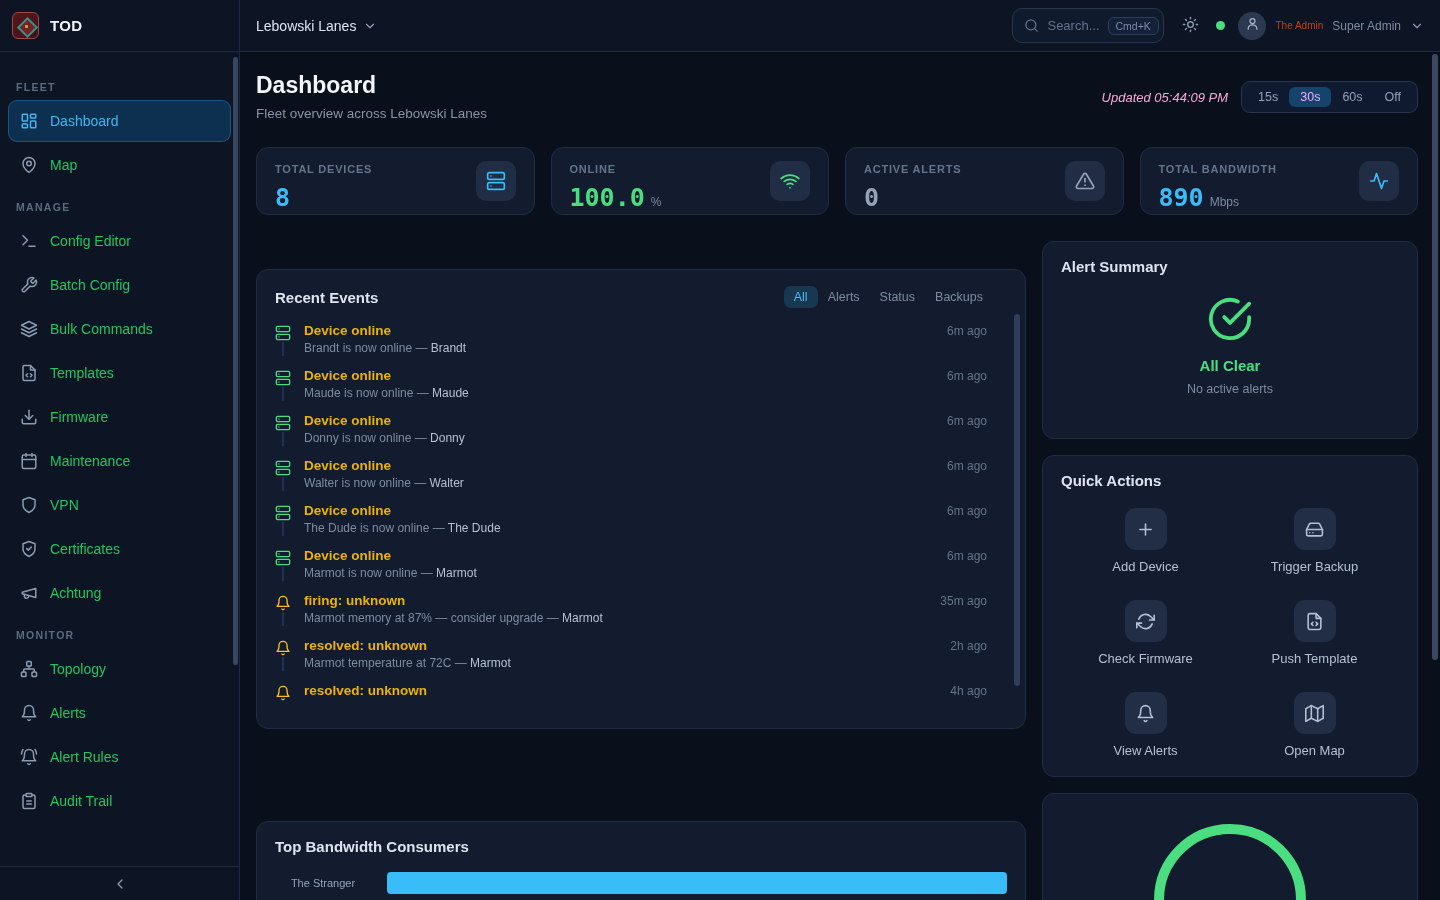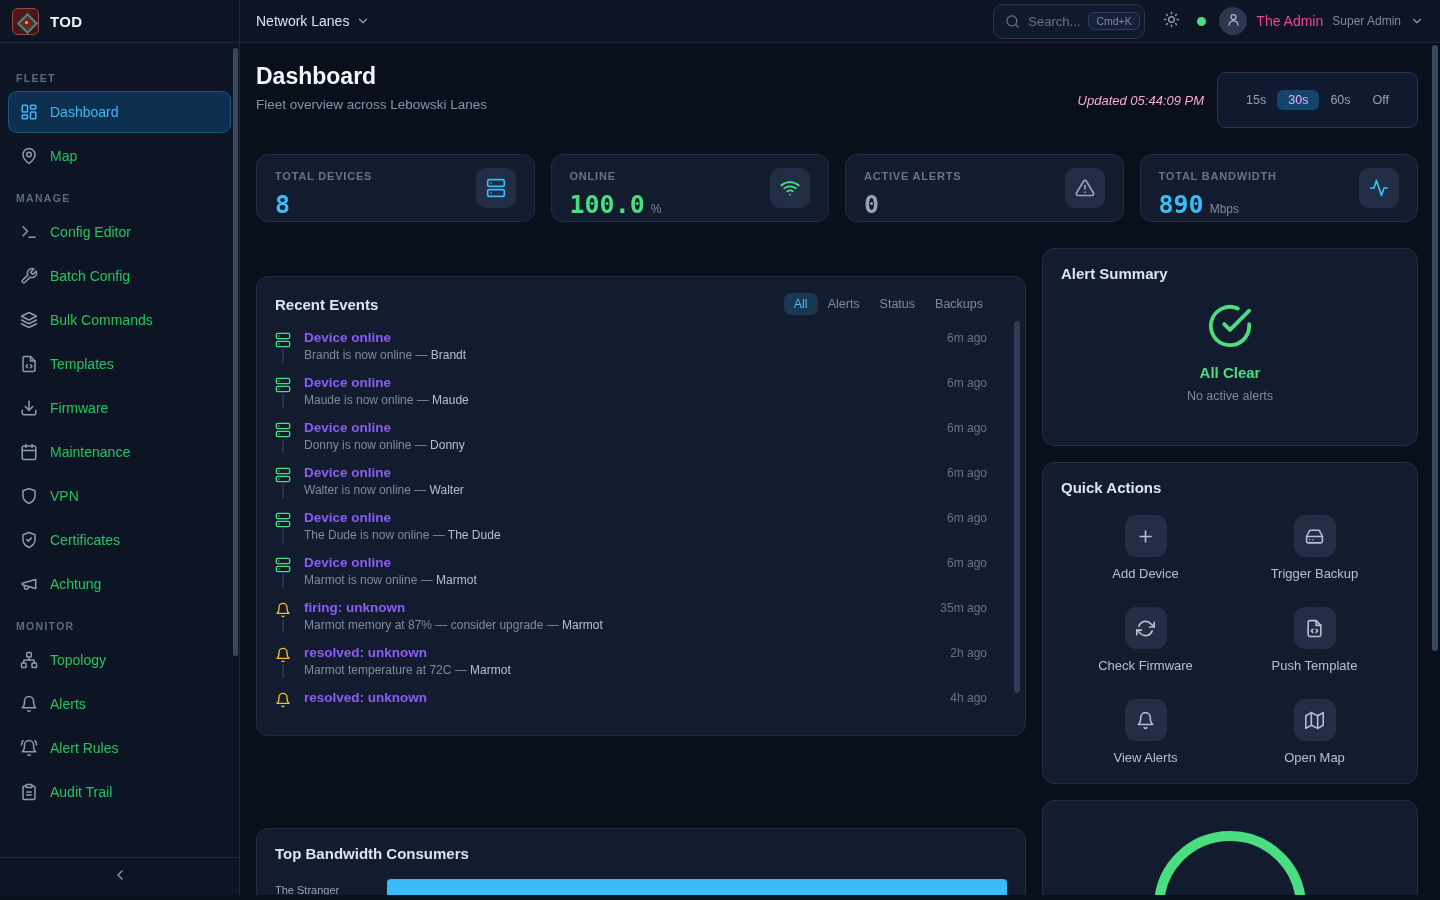--- a/index.html
+++ b/index.html
@@ -1,41 +1,41 @@
 <!DOCTYPE html>
 <html><head>
 <meta charset="utf-8">
 <style>
   * { margin:0; padding:0; box-sizing:border-box; }
   html,body { width:1440px; height:900px; overflow:hidden; }
   body { background:#0a0f1c; font-family:"Liberation Sans", sans-serif; color:#aab7c8; }
   button { font-family:inherit; }
 
   
-  .topbar { height:43px; display:flex; background:#0d1524; border-bottom:1px solid #1c2941; }
+  .topbar { height:52px; display:flex; background:#0d1524; border-bottom:1px solid #1c2941; }
   .topbar-left { flex:0 0 240px; display:flex; align-items:center; gap:11px; padding-left:12px; border-right:1px solid #1c2941; }
   .logo { width:27px; height:27px; border-radius:6px; background:linear-gradient(135deg,#54191d,#3f1216); border:1px solid #9c4a48; position:relative; }
   .logo::before { content:""; position:absolute; left:7px; top:7px; width:11px; height:11px; transform:rotate(45deg); border:2px solid #3f8e86; background:#6e2524; }
   .logo::after { content:""; position:absolute; left:12px; top:12px; width:3px; height:3px; background:#d9a04b; border-radius:1px; }
   .brand { font-size:15px; font-weight:700; color:#f1f5f9; letter-spacing:.3px; }
 
   .topbar-main { flex:1; display:flex; align-items:center; padding:0 16px; gap:13px; }
   .org-switcher { display:flex; align-items:center; gap:7px; background:none; border:none; color:#dbe4ef; font-size:14px; cursor:pointer; }
   .org-switcher .icn svg { width:14px; height:14px; color:#93a1b5; display:block; }
   .spacer { flex:1; }
   .searchbox { width:152px; height:35px; display:flex; align-items:center; gap:8px; padding:0 7px 0 11px; border:1px solid #273550; border-radius:10px; background:#101a2d; color:#64748b; font-size:13px; cursor:pointer; }
   .searchbox .icn svg { width:15px; height:15px; display:block; }
   .kbd { margin-left:auto; font-size:10.5px; color:#7c8ba1; border:1px solid #2e3d58; border-radius:6px; padding:2px 7px; background:#15203a; white-space:nowrap; }
   .iconbtn { background:none; border:none; color:#8b99ad; width:26px; height:26px; display:flex; align-items:center; justify-content:center; cursor:pointer; }
   .iconbtn svg { width:17px; height:17px; }
   .status-dot { width:9px; height:9px; border-radius:50%; background:#4ade80; }
   .user { display:flex; align-items:center; gap:9px; cursor:pointer; }
   .avatar { width:28px; height:28px; border-radius:50%; background:#2b3850; display:flex; align-items:center; justify-content:center; color:#aab7c8; }
   .avatar svg { width:15px; height:15px; }
-  .uname { font-size:14px; font-weight:500; color:#ec4899; }
+  .uname { font-size:10px; font-weight:500; color:#c2410c; }
   .urole { font-size:12px; color:#7c8ba1; }
   .user > .icn svg { width:14px; height:14px; color:#8b99ad; display:block; }
 
   
   .body { display:flex; height:852px; }
   .sidebar { flex:0 0 240px; background:#0d1524; border-right:1px solid #1c2941; position:relative; padding-top:14px; }
   .nav-label { margin:15px 16px 7px; font-size:10.5px; font-weight:700; letter-spacing:1.3px; color:#5b6b80; }
   .nav-item { display:flex; align-items:center; gap:12px; height:42px; margin:2px 8px; padding:0 11px; border-radius:9px; color:#22c55e; font-size:14px; cursor:pointer; border:1px solid transparent; }
   .nav-item .nav-icn { display:flex; }
   .nav-item svg { width:18px; height:18px; color:#8b9bb0; }
@@ -47,21 +47,21 @@
   .sb-footer svg { width:16px; height:16px; }
 
   .main { flex:1; position:relative; padding:20px 22px 0 16px; background:#0a0f1c; overflow:hidden; }
   .main-scroll { position:absolute; top:2px; right:2px; width:6px; height:606px; background:#3a4860; border-radius:3px; }
 
   .main-header { display:flex; justify-content:space-between; align-items:flex-start; }
   h1 { font-size:23px; font-weight:700; color:#f3f6fa; margin-bottom:7px; }
   .page-sub { font-size:13.5px; color:#8794a8; }
   .header-right { display:flex; align-items:center; gap:13px; margin-top:9px; }
   .updated { font-size:13px; color:#f9a8d4;font-style:italic; }
-  .seg { display:flex; background:#0f1930; border:1px solid #273550; border-radius:9px; padding:17px; }
+  .seg { display:flex; background:#0f1930; border:1px solid #273550; border-radius:9px; padding:5px; }
   .seg-opt { font-size:12.5px; color:#93a1b5; padding:3px 11px; border-radius:6px; background:none; border:none; cursor:pointer; }
   .seg-opt.active { background:#14436b; color:#f0abfc; }
 
   .stats-row { display:grid; grid-template-columns:repeat(4,1fr); gap:16px; margin-top:26px; }
   .stat-card { background:#131c2e; border:1px solid #1f2c44; border-radius:12px; padding:15px 18px; height:68px; display:flex; justify-content:space-between; }
   .stat-label { font-size:11px; font-weight:700; letter-spacing:.8px; color:#64748b; }
   .stat-value-row { margin-top:8px; display:flex; align-items:baseline; gap:6px; }
   .stat-value { font-family:"DejaVu Sans Mono", monospace; font-size:25px; font-weight:700; }
   .stat-unit { font-size:12px; color:#7c8ba1; }
   .stat-icn { width:40px; height:40px; border-radius:10px; background:#212d44; display:flex; align-items:center; justify-content:center; align-self:center; }
@@ -79,30 +79,30 @@
   .tab.active { background:rgba(56,189,248,.17); color:#4fb9f2; }
   .event { display:flex; gap:13px; position:relative; padding-bottom:13px; }
   .event .rail { flex:0 0 16px; display:flex; justify-content:center; position:relative; }
   .event .rail::before { content:""; position:absolute; top:19px; bottom:-1px; left:7px; width:2px; background:#233150; }
   .event:last-child .rail::before { display:none; }
   .event .rail svg { width:16px; height:16px; margin-top:2px; position:relative; z-index:1; }
   .event.device .rail svg { color:#4ade80; }
   .event.alert .rail svg { color:#fbbf24; }
   .event-main { flex:1; }
   .event-top { display:flex; justify-content:space-between; align-items:baseline; }
-  .event-title { font-size:13.5px; font-weight:600; color:#8b5cf6; }
+  .event-title { font-size:13.5px; font-weight:600; color:#eab308; }
   .event-time { font-size:12px; color:#64748b; margin-right:20px; }
   .event-sub { margin-top:3px; font-size:12px; color:#7c8ba1; }
   .event-sub .dev { color:#b3c0d2; }
   .ev-scroll { position:absolute; right:5px; top:44px; width:6px; height:372px; background:#2f3d58; border-radius:3px; }
 
   .bw-panel { margin-top:76px; height:300px; }
   .bw-rows { margin-top:17px; }
   .bw-row { display:flex; align-items:center; margin-bottom:7px; }
-  .bw-label { flex:0 0 112px; text-align:left; padding-right:16px; font-size:11px; color:#94a3b8; }
+  .bw-label { flex:0 0 112px; text-align:center; padding-right:16px; font-size:11px; color:#94a3b8; }
   .bw-track { flex:1; }
   .bw-bar { height:22px; border-radius:4px; }
 
   .alert-panel { height:198px; }
   .alert-body { display:flex; flex-direction:column; align-items:center; margin-top:21px; }
   .big-icn svg { width:46px; height:46px; color:#4ade80; }
   .ok { margin-top:11px; font-size:15px; font-weight:600; color:#4ade80; }
   .alert-sub { margin-top:8px; font-size:12.5px; color:#7c8ba1; }
 
   .qa-panel { height:322px; }
@@ -119,21 +119,21 @@
 <body>
 
 <div class="app">
   <header class="topbar">
     <div class="topbar-left">
       <div class="logo"></div>
       <span class="brand">TOD</span>
     </div>
     <div class="topbar-main">
       <button class="org-switcher">
-        <span>Network Lanes</span>
+        <span>Lebowski Lanes</span>
         <span class="icn">
             <svg viewBox="0 0 24 24" fill="none" stroke="currentColor" stroke-width="2" stroke-linecap="round" stroke-linejoin="round">
               <polyline points="6 9 12 15 18 9"></polyline>
             </svg>
           </span>
       </button>
       <div class="spacer"></div>
       <div class="searchbox">
         <span class="icn">
             <svg viewBox="0 0 24 24" fill="none" stroke="currentColor" stroke-width="2" stroke-linecap="round" stroke-linejoin="round">

